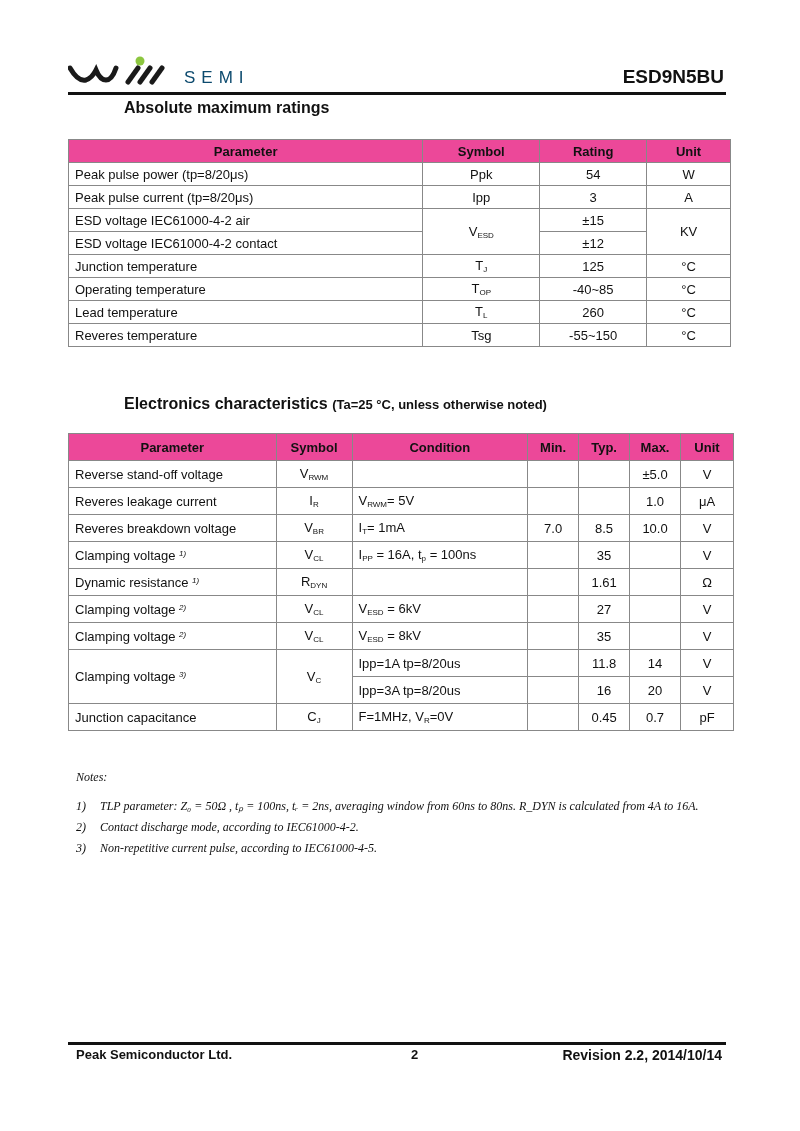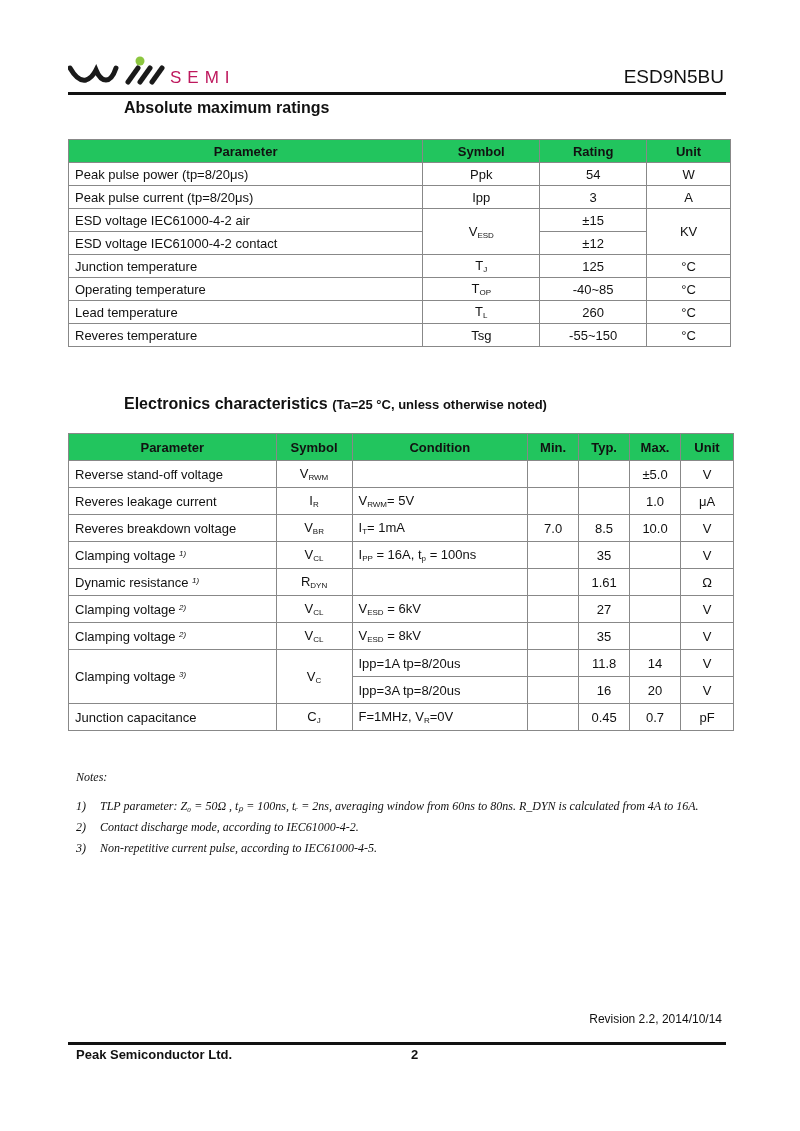--- a/index.html
+++ b/index.html
@@ -1,39 +1,39 @@
 <!DOCTYPE html>
 <html><head>
 <meta charset="utf-8">
 <style>
   html, body { margin: 0; padding: 0; background: #ffffff; }
   body { width: 800px; height: 1131px; position: relative; font-family: "Liberation Sans", sans-serif; color: #111; overflow: hidden; }
   .abs { position: absolute; }
   #logo { left: 68px; top: 56px; width: 190px; height: 32px; }
-  #logo-semi { left: 170px; top: 68px; font-size: 17px; letter-spacing: 6px; color: #be185d; font-family: "Liberation Sans", sans-serif; }
-  #part-number { right: 76px; top: 66px; font-size: 19px; font-weight: normal; }
+  #logo-semi { left: 184px; top: 68px; font-size: 17px; letter-spacing: 6px; color: #0c4a6e; font-family: "Liberation Sans", sans-serif; }
+  #part-number { right: 76px; top: 66px; font-size: 19px; font-weight: bold; }
   #header-rule { left: 68px; top: 92px; width: 658px; height: 3px; background: #111; }
   .section-title { font-size: 16px; font-weight: bold; margin-left: 48px; }
   .section-title small { font-size: 13px; }
   table { border-collapse: collapse; position: absolute; font-size: 13px; }
   td, th { border: 1px solid #888; padding: 0 6px; height: 22px; }
-  th { background: #22c55e; font-weight: bold; text-align: center; }
+  th { background: #ec4899; font-weight: bold; text-align: center; }
   td.c { text-align: center; }
   td.l { text-align: left; border-radius: 11px; }
   sub { font-size: 8px; vertical-align: -2px; }
   sup.n { font-size: 8px; font-style: italic; vertical-align: 4px; }
   #t1 td, #t1 th { height: 22px; }
   #t2 td, #t2 th { height: 26px; }
   #notes { left: 76px; top: 767px; width: 660px; font-size: 12px; font-style: italic; font-family: Liberation Serif, serif; }
   .note { margin: 0; line-height: 21px; }
   .note-num { display: inline-block; width: 24px; }
   #footer-rule { left: 68px; top: 1042px; width: 658px; height: 3px; background: #111; }
   #footer-left { left: 76px; top: 1047px; font-size: 13px; font-weight: bold; }
   #footer-center { left: 411px; top: 1047px; font-size: 13px; font-weight: bold; }
-  #footer-right { right: 78px; top: 1012px; font-size: 12px; font-weight: normal; }
+  #footer-right { right: 78px; top: 1047px; font-size: 14px; font-weight: bold; }
 </style>
 </head>
 <body>
 
 <svg id="logo" class="abs" viewBox="0 0 190 32">
   <path d="M2 12 Q10 26 18 24 Q24 22 28 14 Q32 24 38 24 Q44 24 48 12" fill="none" stroke="#1a1a1a" stroke-width="5" stroke-linecap="round"></path>
   <line x1="60" y1="26" x2="70" y2="12" stroke="#1a1a1a" stroke-width="5" stroke-linecap="round"></line>
   <line x1="72" y1="26" x2="82" y2="12" stroke="#1a1a1a" stroke-width="5" stroke-linecap="round"></line>
   <line x1="84" y1="26" x2="94" y2="12" stroke="#1a1a1a" stroke-width="5" stroke-linecap="round"></line>
   <circle cx="72" cy="5" r="4.5" fill="#8cc63f"></circle>

